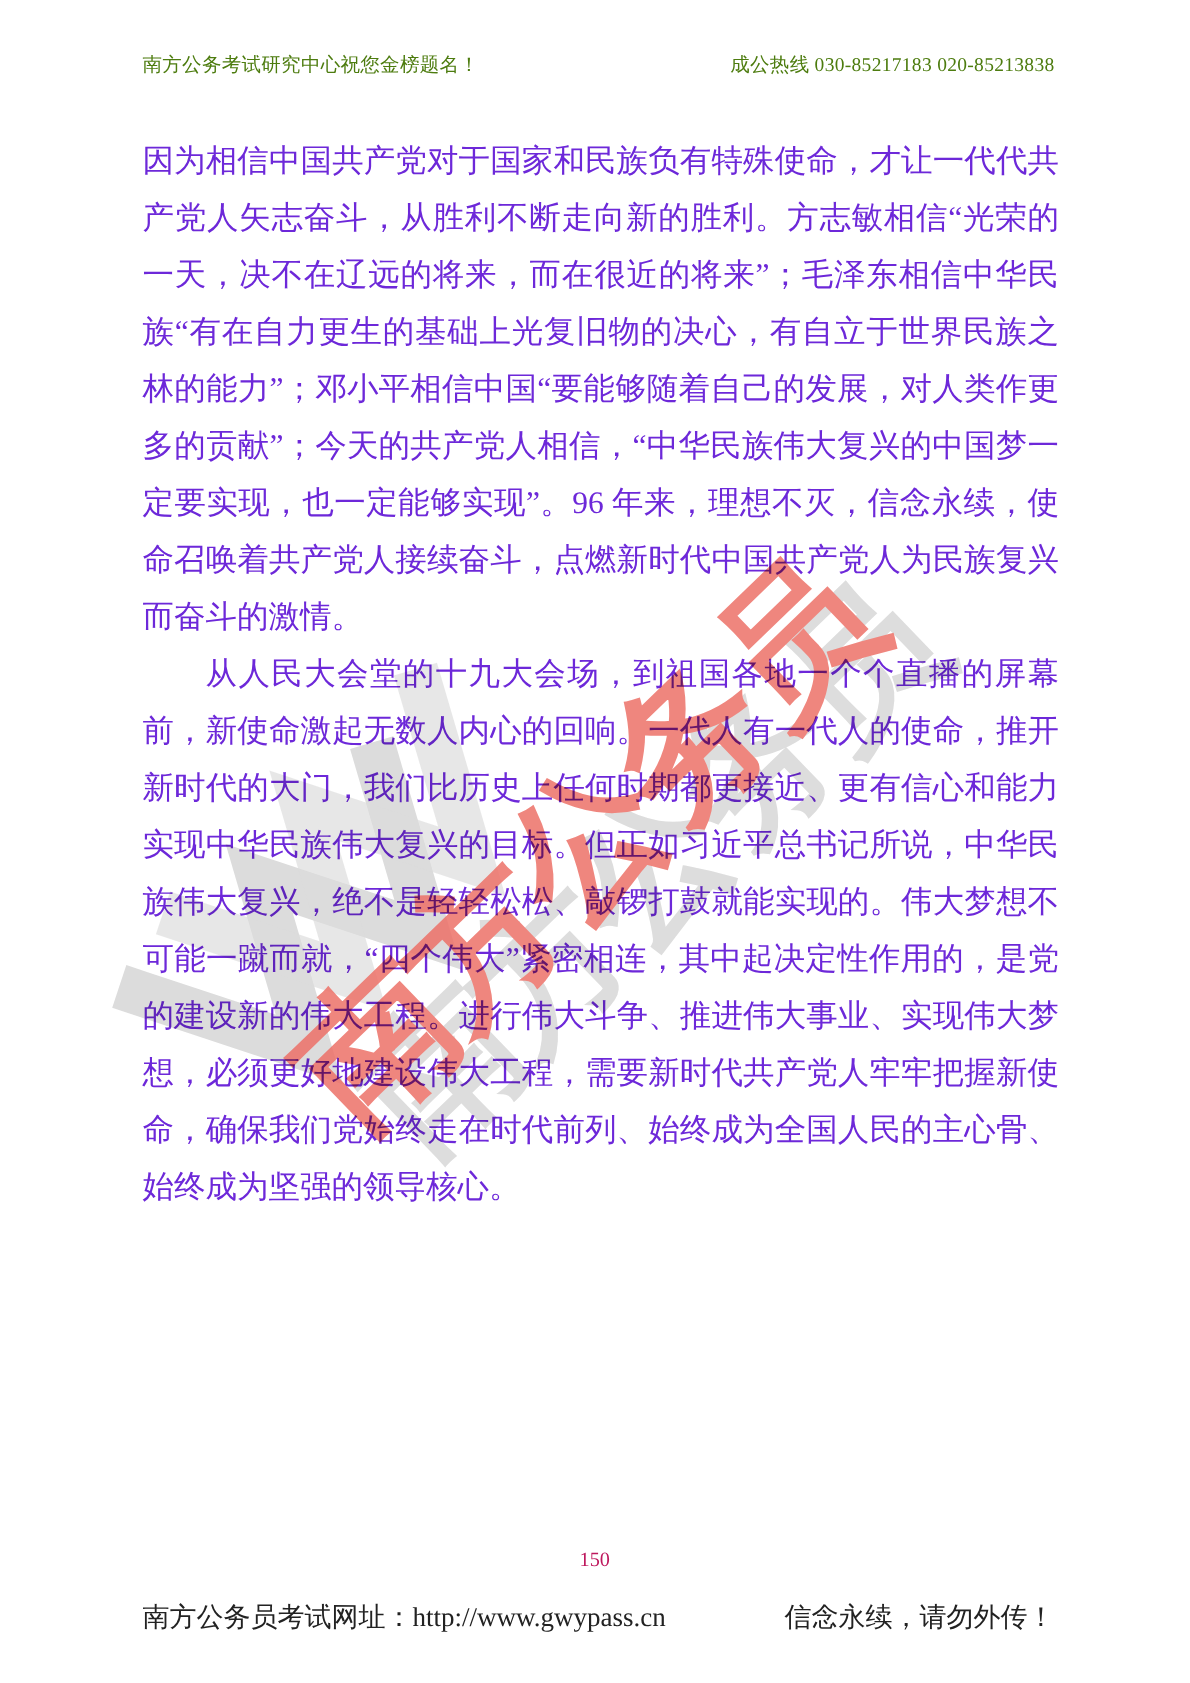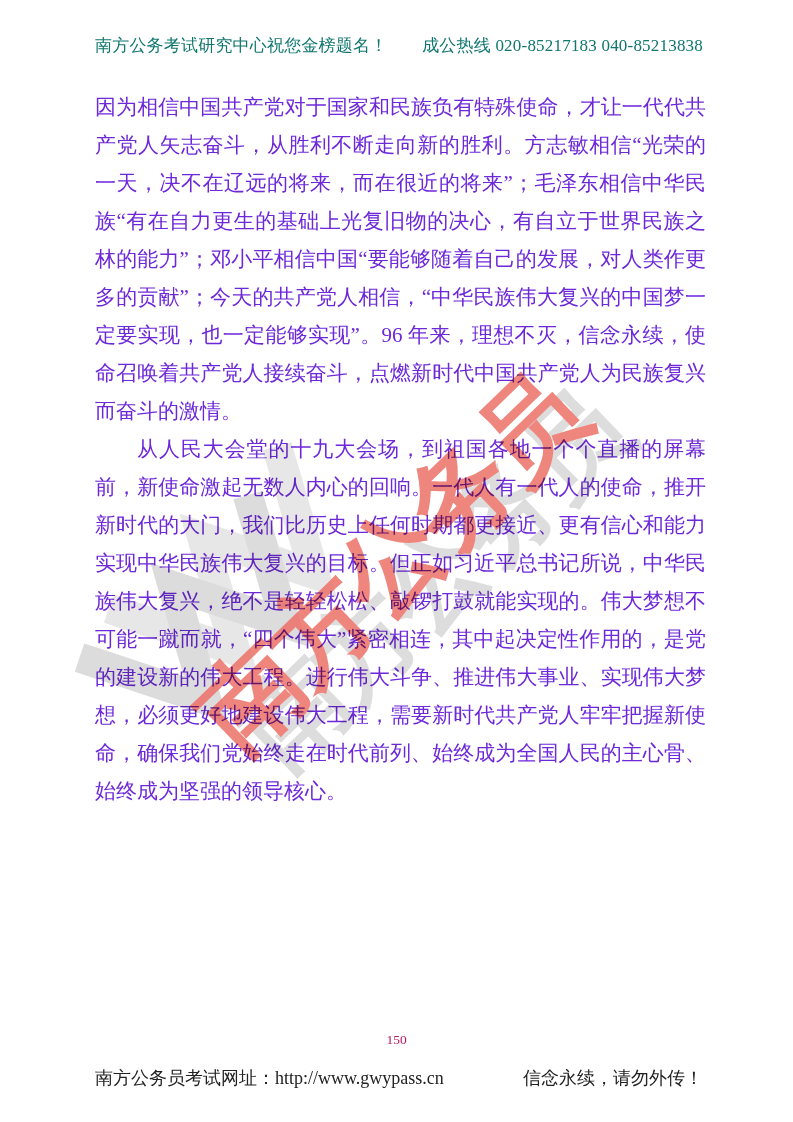--- a/index.html
+++ b/index.html
@@ -10,21 +10,21 @@
     overflow: hidden;
     font-family: "Liberation Serif", "DejaVu Serif", serif;
     color: #1c1c1c;
   }
   .page { position: absolute; inset: 0; }
 
   
   .header {
     position: absolute; top: 34px; left: 95px; right: 90px;
     display: flex; justify-content: space-between; align-items: baseline;
-    font-size: 17px; letter-spacing: 0.2px; color: #0f766e;
+    font-size: 13px; letter-spacing: 0.2px; color: #4d7c0f;
   }
 
   
   .content {
     position: absolute; top: 88px; left: 95px; width: 611px;
     font-size: 21px; line-height: 38px;
     text-align: justify;
     color: #6d28d9;
   }
   .content p { margin: 0; }
@@ -65,21 +65,21 @@
     opacity: 0.85;
   }
 </style>
 </head>
 <body>
 
 <div class="page">
 
   <div class="header">
     <span>南方公务考试研究中心祝您金榜题名！</span>
-    <span>成公热线 020-85217183 040-85213838</span>
+    <span>成公热线 030-85217183 020-85213838</span>
   </div>
 
   <div class="content">
       <p class="para">因为相信中国共产党对于国家和民族负有特殊使命，才让一代代共产党人矢志奋斗，从胜利不断走向新的胜利。方志敏相信“光荣的一天，决不在辽远的将来，而在很近的将来”；毛泽东相信中华民族“有在自力更生的基础上光复旧物的决心，有自立于世界民族之林的能力”；邓小平相信中国“要能够随着自己的发展，对人类作更多的贡献”；今天的共产党人相信，“中华民族伟大复兴的中国梦一定要实现，也一定能够实现”。96 年来，理想不灭，信念永续，使命召唤着共产党人接续奋斗，点燃新时代中国共产党人为民族复兴而奋斗的激情。</p>
       <p class="para indent">从人民大会堂的十九大会场，到祖国各地一个个直播的屏幕前，新使命激起无数人内心的回响。一代人有一代人的使命，推开新时代的大门，我们比历史上任何时期都更接近、更有信心和能力实现中华民族伟大复兴的目标。但正如习近平总书记所说，中华民族伟大复兴，绝不是轻轻松松、敲锣打鼓就能实现的。伟大梦想不可能一蹴而就，“四个伟大”紧密相连，其中起决定性作用的，是党的建设新的伟大工程。进行伟大斗争、推进伟大事业、实现伟大梦想，必须更好地建设伟大工程，需要新时代共产党人牢牢把握新使命，确保我们党始终走在时代前列、始终成为全国人民的主心骨、始终成为坚强的领导核心。</p>
     </div>
 
   <div class="watermark">
     <svg class="wm-logo" width="340" height="400" viewBox="0 0 340 400">
       <g id="wm-logo-group" transform="rotate(-44 170 200)" fill="none" stroke-width="30" stroke-linejoin="miter" stroke-linecap="square" stroke="#d9d9d9">

